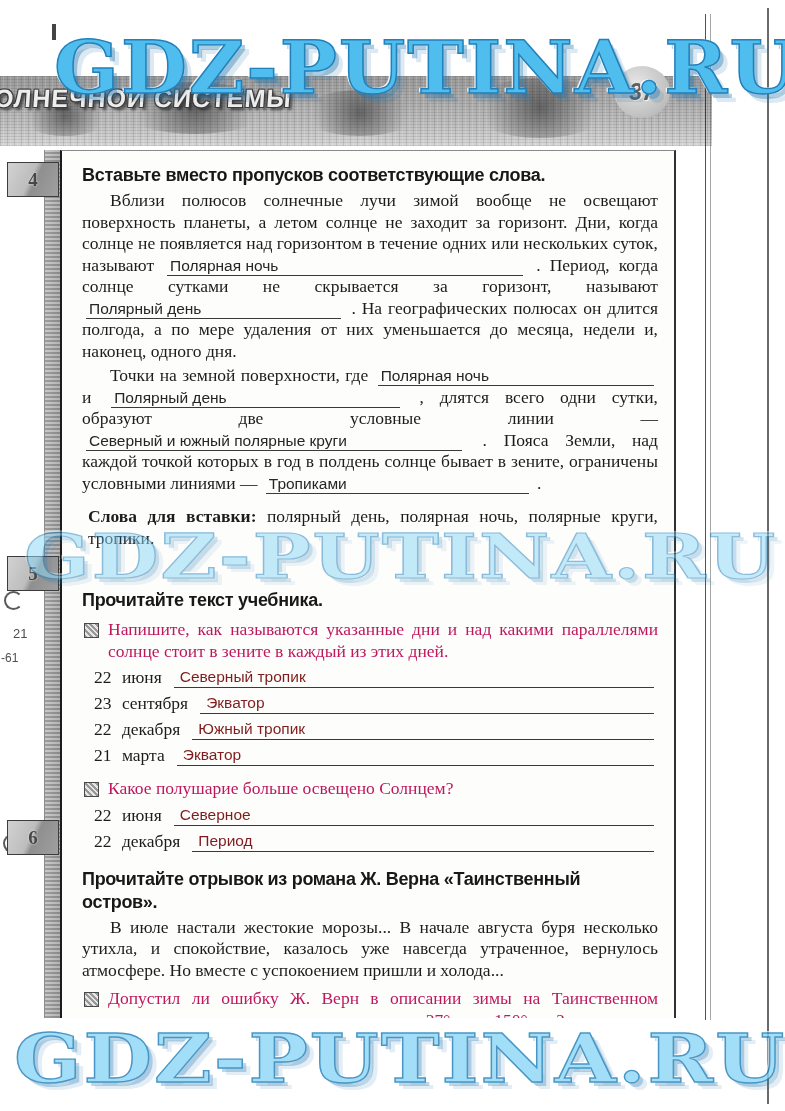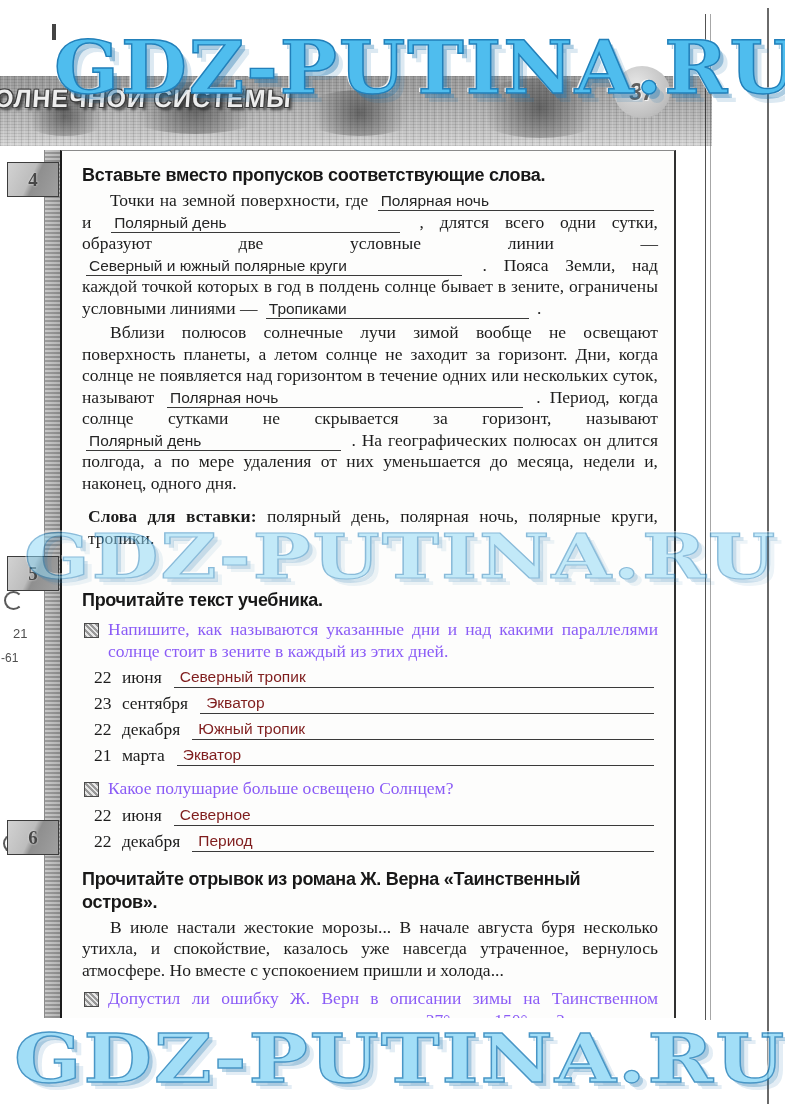--- a/index.html
+++ b/index.html
@@ -101,21 +101,21 @@
   .pr245{padding-right:245px;} .pr140{padding-right:140px;} .pr165{padding-right:165px;}
   .pr173{padding-right:173px;} .pr115{padding-right:115px;} .pr182{padding-right:182px;}
   .words{margin:12px 0 0 0;padding-left:6px;font-size:17.5px;line-height:21.5px;text-align:justify;color:#1c1c1c;}
   .words b{font-weight:bold;}
   .t5{margin-top:40px;}
   .qline{display:flex;margin-top:7px;}
   .bullet{
     width:13px;height:13px;flex:none;margin:4px 9px 0 2px;border:1px solid #4a4a4a;
     background:repeating-linear-gradient(45deg,#989898 0 2px,#e6e6e6 2px 4px);
   }
-  .qtext{font-size:17.5px;line-height:21.5px;text-align:justify;color:#8b5cf6;}
+  .qtext{font-size:17.5px;line-height:21.5px;text-align:justify;color:#be185d;}
   .rows{margin-top:4px;}
   .row{display:flex;align-items:flex-end;margin-top:5px;padding-left:12px;}
   .rlabel{font-size:17.5px;line-height:21px;white-space:nowrap;margin-right:12px;color:#1c1c1c;word-spacing:6px;}
   .rans{
     flex:1;border-bottom:1.5px solid #3a3a3a;font-family:"Liberation Sans", sans-serif;
     font-size:15.5px;line-height:19px;padding:0 0 1px 6px;color:#7f1d1d;margin-right:4px;
   }
   .t6{margin-top:16px;}
   .excerpt{margin-top:3px;}
 </style>
@@ -148,39 +148,39 @@
 <div class="margin-mark m2">-61</div>
 
 <div class="right-streaks"></div>
 <div class="right-line"></div>
 
 <div class="frame">
 
   <div class="task-title">Вставьте вместо пропусков соответствующие слова.</div>
 
   <p class="fill">
+    <span>Вблизи полюсов солнечные лучи зимой вообще не освещают поверхность планеты, а летом солнце не заходит за горизонт. Дни, когда солнце не появляется над горизонтом в течение одних или нескольких суток, называют</span>
+    <span class="ans pr245">Полярная ночь</span>
+    <span>. Период, когда солнце сутками не скрывается за горизонт, называют</span>
+    <span class="ans pr140">Полярный день</span>
+    <span>. На географических полюсах он длится полгода, а по мере удаления от них уменьшается до месяца, недели и, наконец, одного дня.</span>
+  </p>
+
+  <p class="fill">
     <span>Точки на земной поверхности, где</span>
     <span class="ans pr165">Полярная ночь</span>
     <span>и</span>
     <span class="ans pr173">Полярный день</span>
     <span>, длятся всего одни сутки, образуют две условные линии —</span>
     <span class="ans pr115">Северный и южный полярные круги</span>
     <span>. Пояса Земли, над каждой точкой которых в год в полдень солнце бывает в зените, ограничены условными линиями —</span>
     <span class="ans pr182">Тропиками</span>
     <span>.</span>
   </p>
 
-  <p class="fill">
-    <span>Вблизи полюсов солнечные лучи зимой вообще не освещают поверхность планеты, а летом солнце не заходит за горизонт. Дни, когда солнце не появляется над горизонтом в течение одних или нескольких суток, называют</span>
-    <span class="ans pr245">Полярная ночь</span>
-    <span>. Период, когда солнце сутками не скрывается за горизонт, называют</span>
-    <span class="ans pr140">Полярный день</span>
-    <span>. На географических полюсах он длится полгода, а по мере удаления от них уменьшается до месяца, недели и, наконец, одного дня.</span>
-  </p>
-
   <p class="words">
     <b>Слова для вставки:</b>
     <span>полярный день, полярная ночь, полярные круги, тропики.</span>
   </p>
 
   <div class="task-title t5">Прочитайте текст учебника.</div>
 
   <div class="qline">
     <div class="bullet"></div>
     <div class="qtext">Напишите, как называются указанные дни и над какими параллелями солнце стоит в зените в каждый из этих дней.</div>

